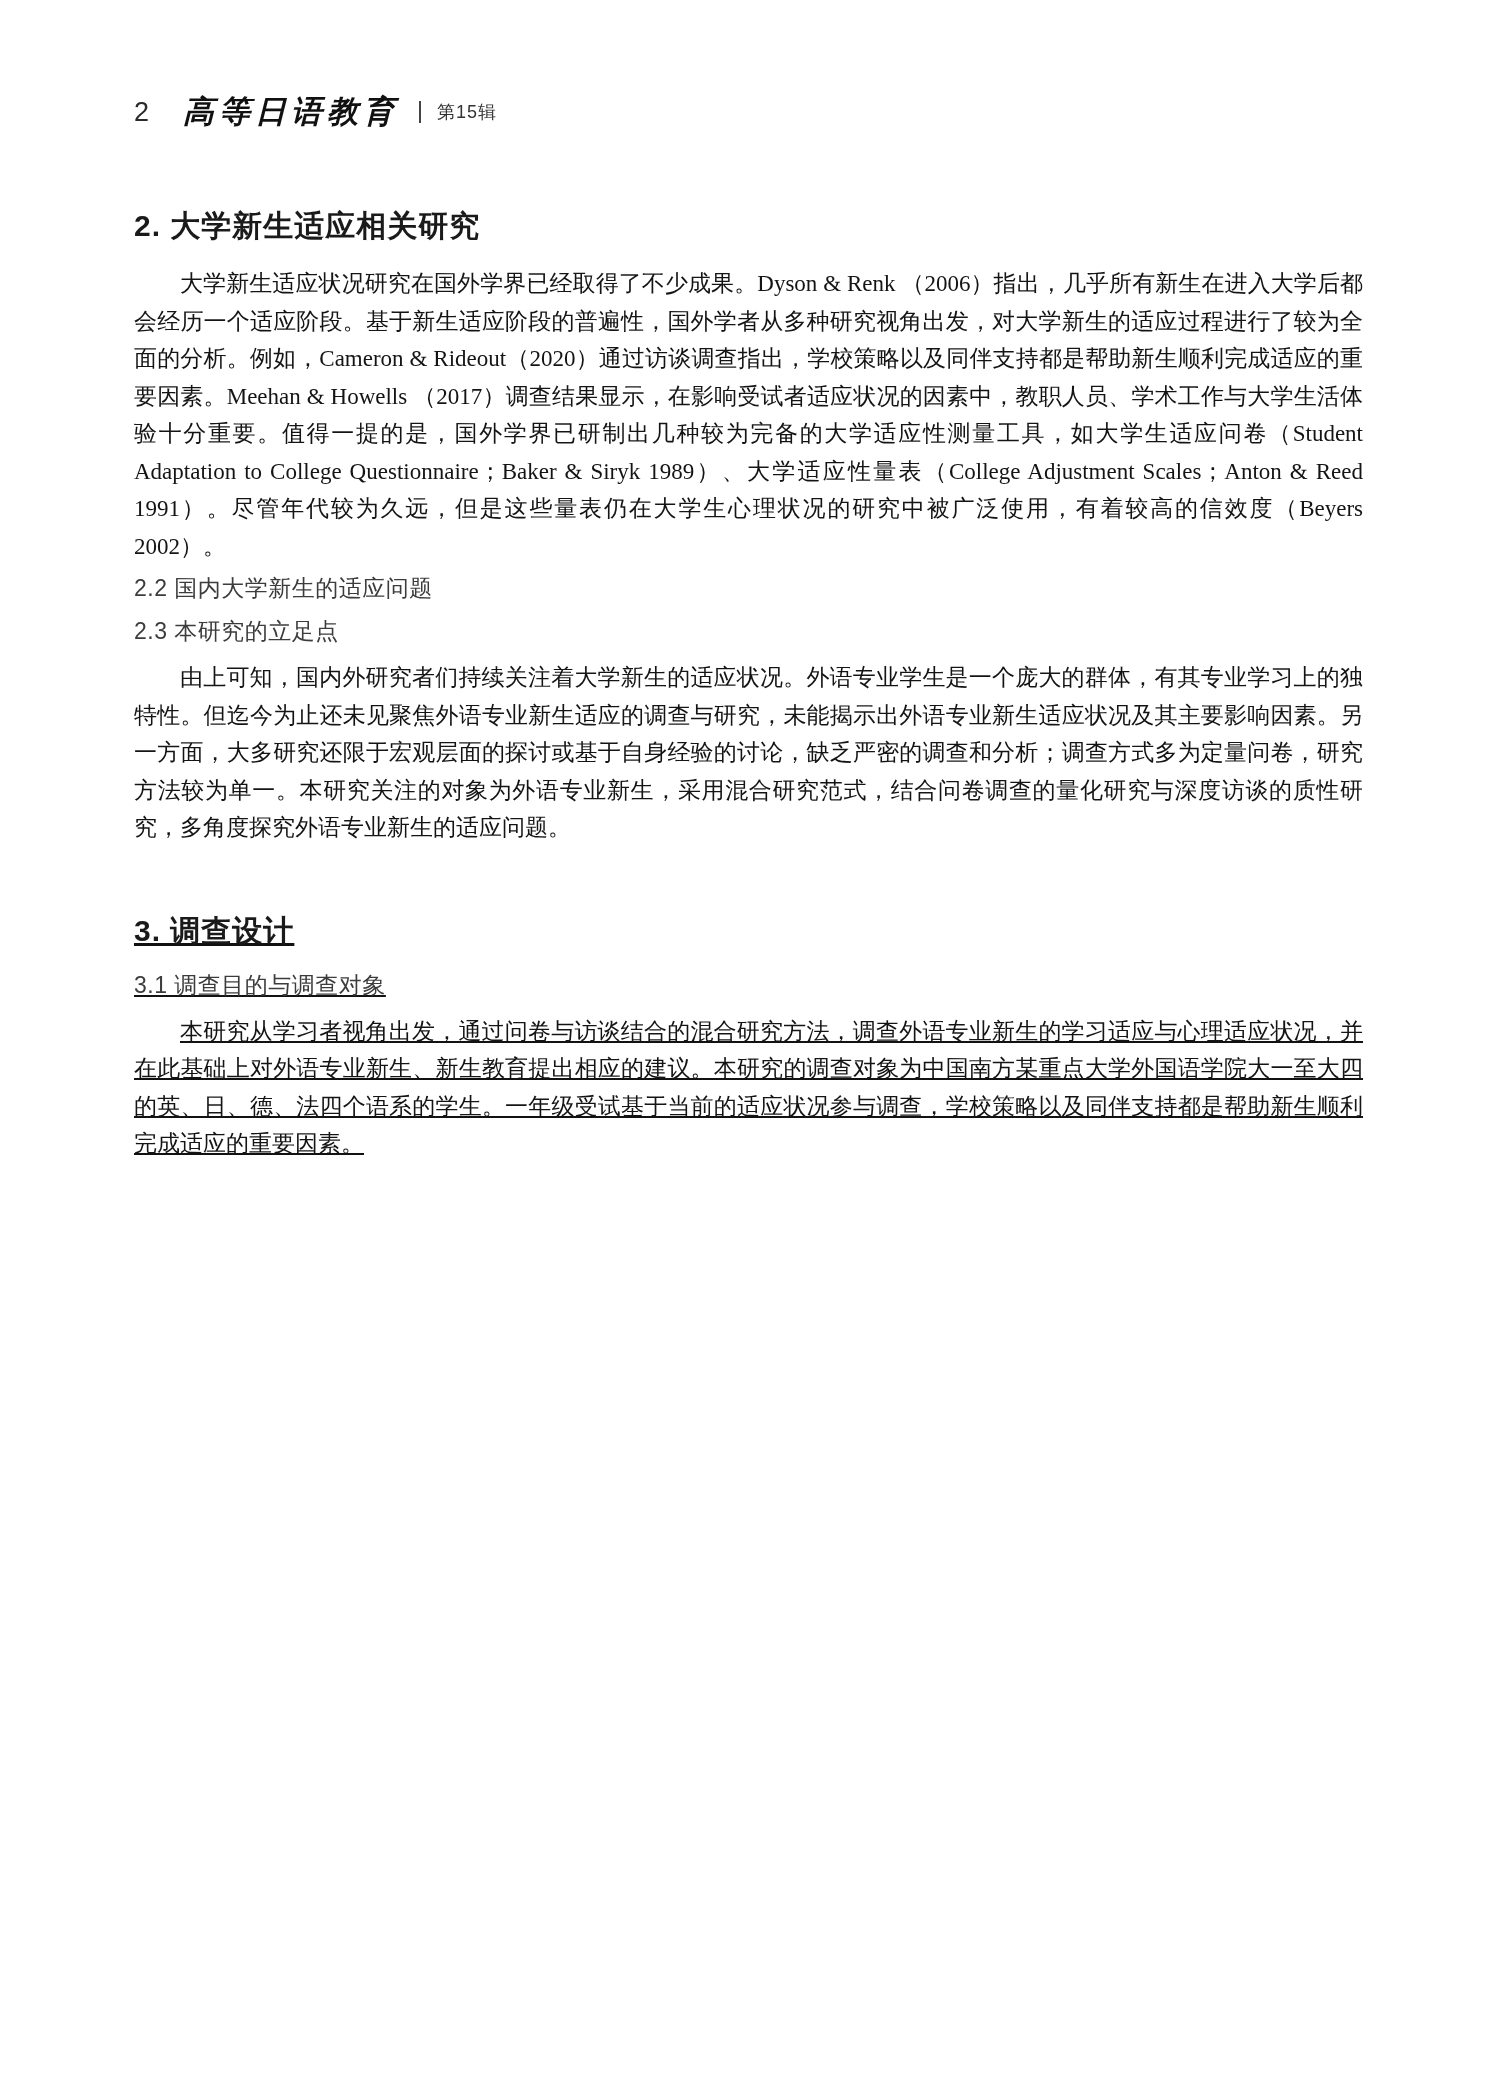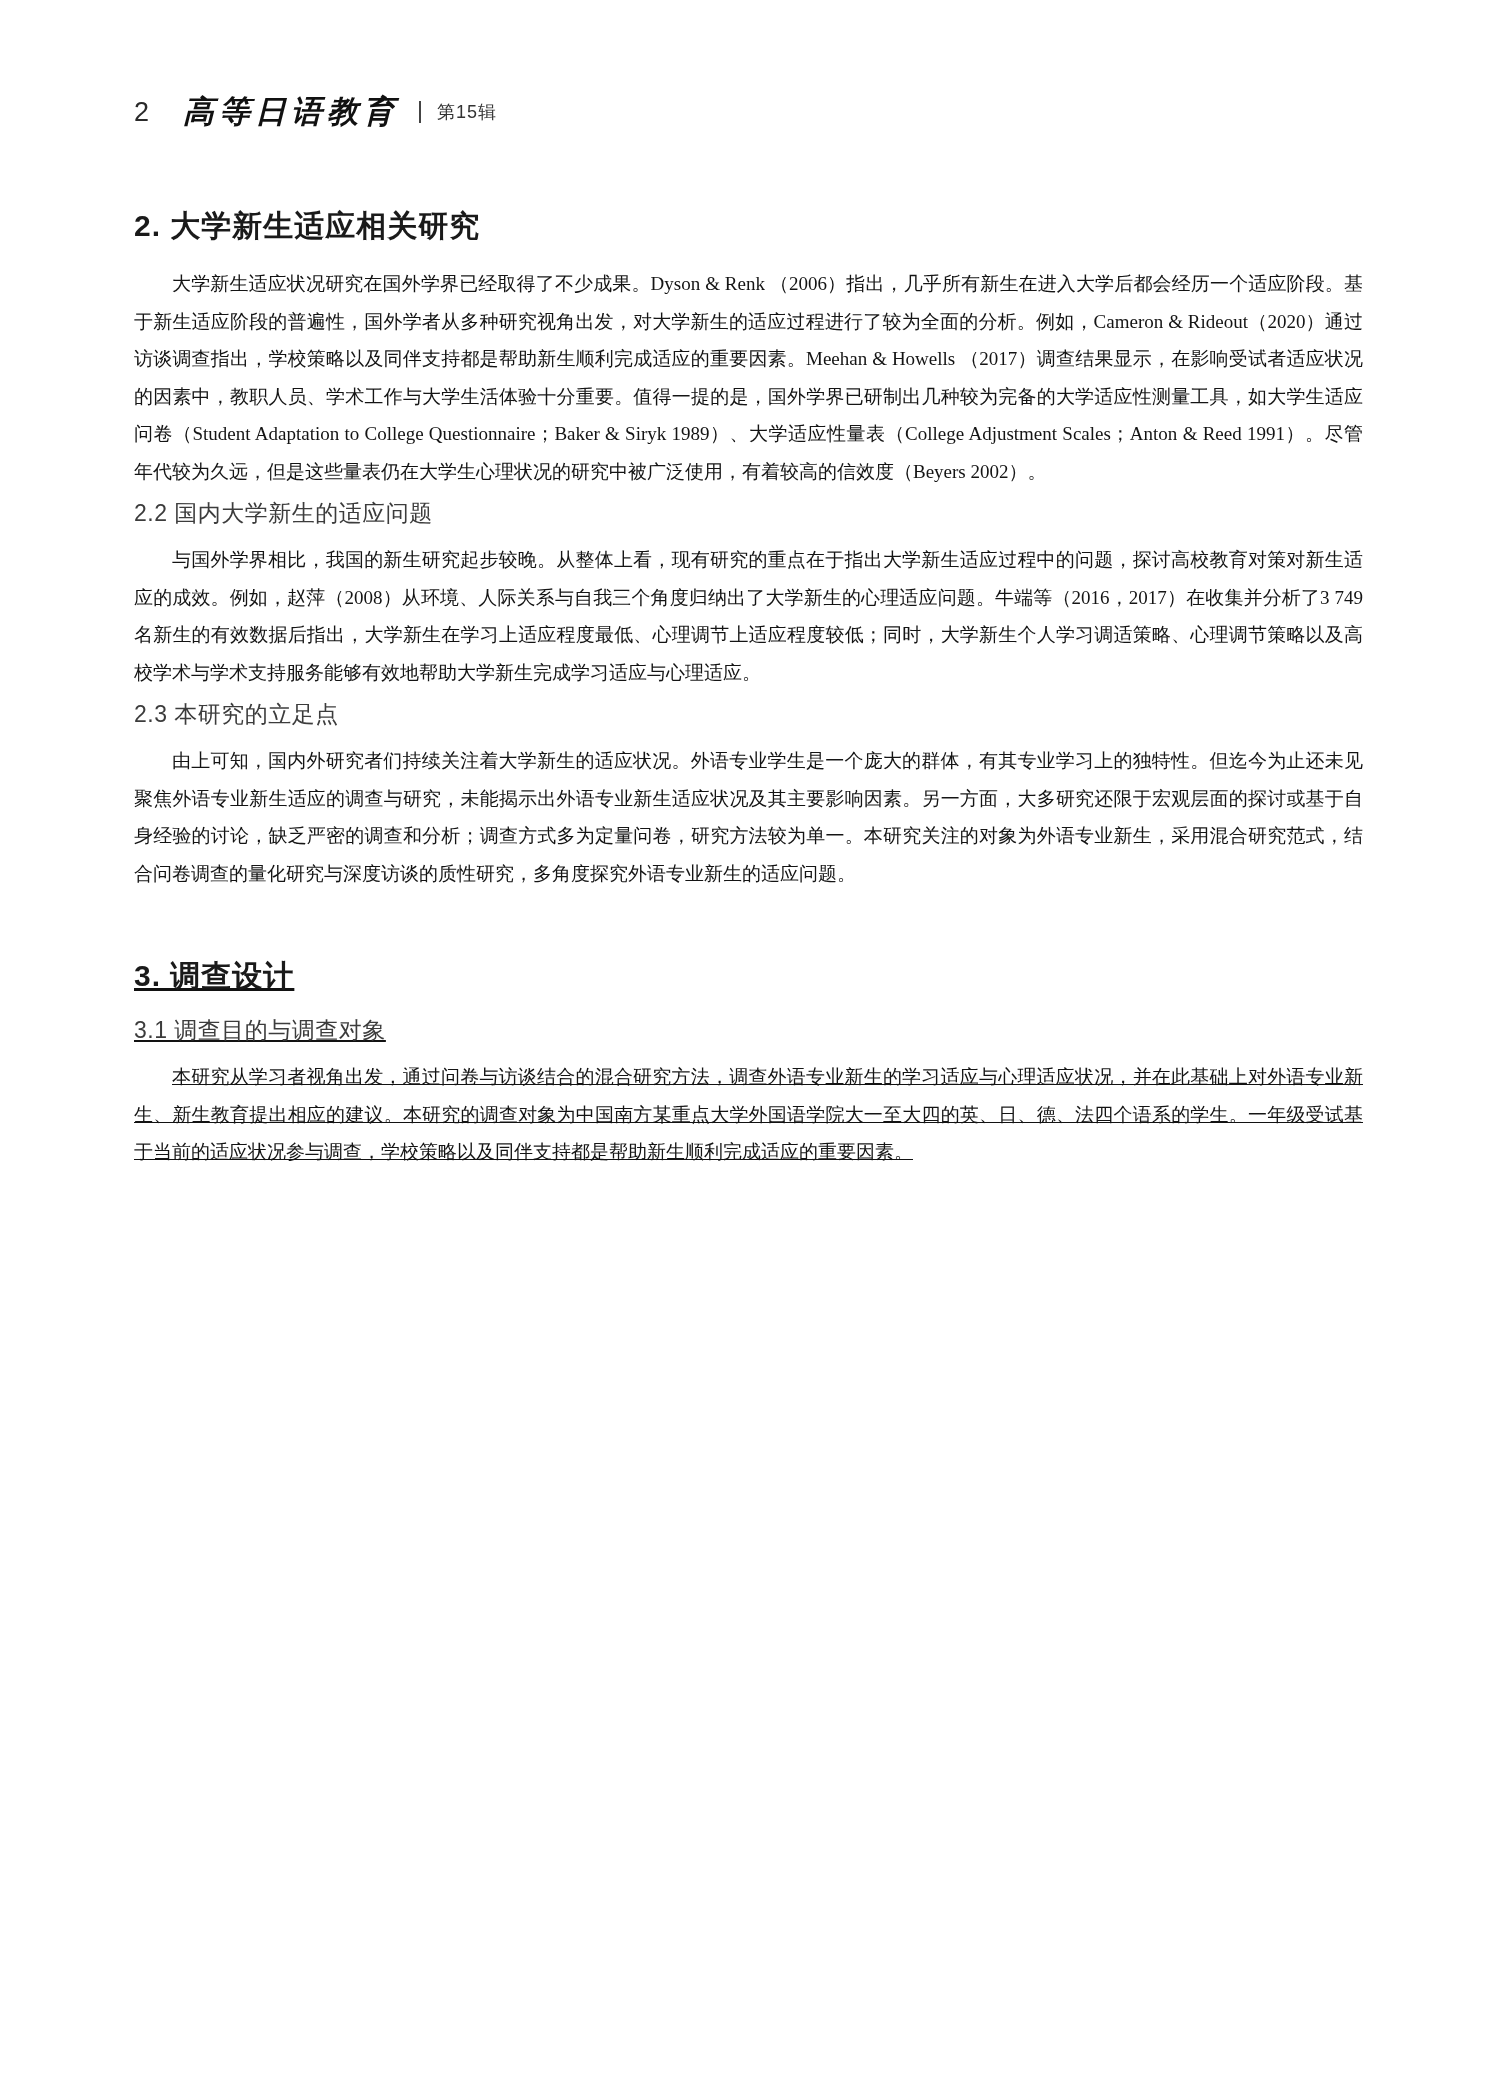--- a/index.html
+++ b/index.html
@@ -65,21 +65,21 @@
   .sub-title {
     font-family: "Liberation Sans", "DejaVu Sans", sans-serif;
     font-size: 23px;
     font-weight: 400;
     color: #3c3c3c;
     letter-spacing: 0.5px;
     margin: 8px 0 12px 0;
   }
   
   .body-para {
-    font-size: 19px;
+    font-size: 23px;
     line-height: 37.5px;
     text-align: justify;
     text-indent: 2em;
     color: #141414;
     margin-bottom: 4px;
     word-break: break-word;
   }
   .section-block { margin-bottom: 10px; margin-top: 8px; }
   .section-gap-top { margin-top: 64px; text-decoration: underline; }
 </style>
@@ -96,21 +96,20 @@
   </header>
 
   <main class="page-content">
 
     <section class="section-block">
       <h2 class="sec-title">2. 大学新生适应相关研究</h2>
 
       <p class="body-para">大学新生适应状况研究在国外学界已经取得了不少成果。Dyson &amp; Renk （2006）指出，几乎所有新生在进入大学后都会经历一个适应阶段。基于新生适应阶段的普遍性，国外学者从多种研究视角出发，对大学新生的适应过程进行了较为全面的分析。例如，Cameron &amp; Rideout（2020）通过访谈调查指出，学校策略以及同伴支持都是帮助新生顺利完成适应的重要因素。Meehan &amp; Howells （2017）调查结果显示，在影响受试者适应状况的因素中，教职人员、学术工作与大学生活体验十分重要。值得一提的是，国外学界已研制出几种较为完备的大学适应性测量工具，如大学生适应问卷（Student Adaptation to College Questionnaire；Baker &amp; Siryk 1989）、大学适应性量表（College Adjustment Scales；Anton &amp; Reed 1991）。尽管年代较为久远，但是这些量表仍在大学生心理状况的研究中被广泛使用，有着较高的信效度（Beyers 2002）。</p>
 
       <h3 class="sub-title">2.2  国内大学新生的适应问题</h3>
-      <p class="body-para">与国外学界相比，我国的新生研究起步较晚。从整体上看，现有研究的重点在于指出大学新生适应过程中的问题，探讨高校教育对策对新生适应的成效。例如，赵萍（2008）从环境、人际关系与自我三个角度归纳出了大学新生的心理适应问题。牛端等（2016，2017）在收集并分析了3 749名新生的有效数据后指出，大学新生在学习上适应程度最低、心理调节上适应程度较低；同时，大学新生个人学习调适策略、心理调节策略以及高校学术与学术支持服务能够有效地帮助大学新生完成学习适应与心理适应。</p>
 
       <h3 class="sub-title">2.3  本研究的立足点</h3>
       <p class="body-para">由上可知，国内外研究者们持续关注着大学新生的适应状况。外语专业学生是一个庞大的群体，有其专业学习上的独特性。但迄今为止还未见聚焦外语专业新生适应的调查与研究，未能揭示出外语专业新生适应状况及其主要影响因素。另一方面，大多研究还限于宏观层面的探讨或基于自身经验的讨论，缺乏严密的调查和分析；调查方式多为定量问卷，研究方法较为单一。本研究关注的对象为外语专业新生，采用混合研究范式，结合问卷调查的量化研究与深度访谈的质性研究，多角度探究外语专业新生的适应问题。</p>
     </section>
 
     <section class="section-block section-gap-top">
       <h2 class="sec-title">3. 调查设计</h2>
 
       <h3 class="sub-title">3.1  调查目的与调查对象</h3>
       <p class="body-para">本研究从学习者视角出发，通过问卷与访谈结合的混合研究方法，调查外语专业新生的学习适应与心理适应状况，并在此基础上对外语专业新生、新生教育提出相应的建议。本研究的调查对象为中国南方某重点大学外国语学院大一至大四的英、日、德、法四个语系的学生。一年级受试基于当前的适应状况参与调查，学校策略以及同伴支持都是帮助新生顺利完成适应的重要因素。</p>

